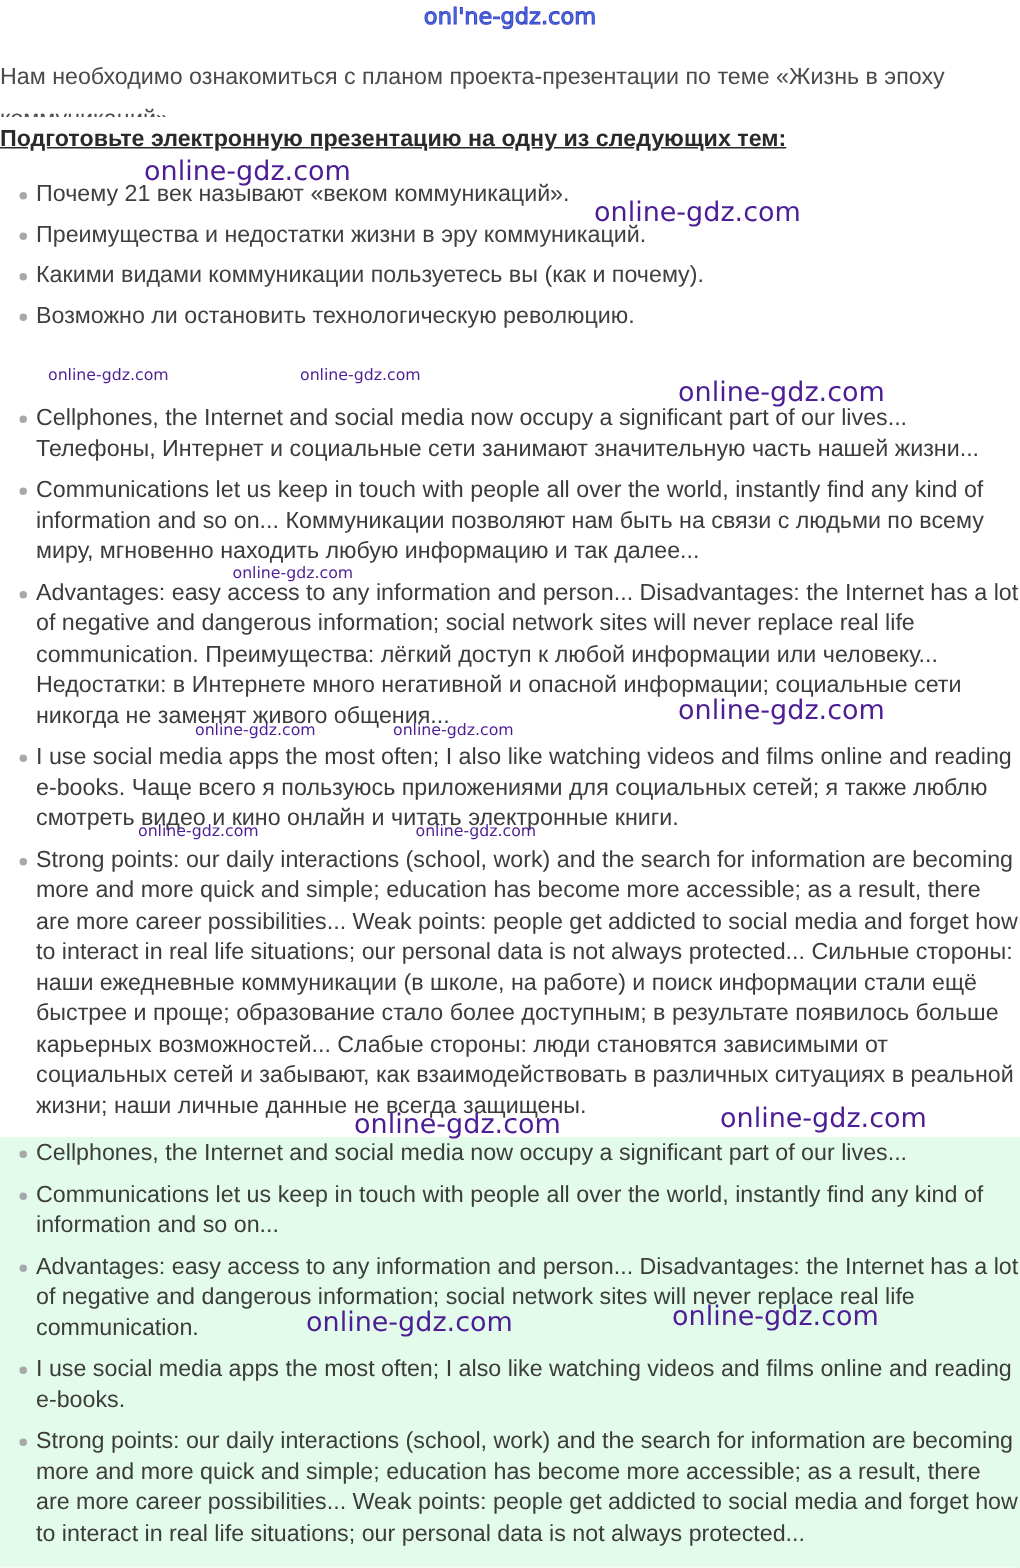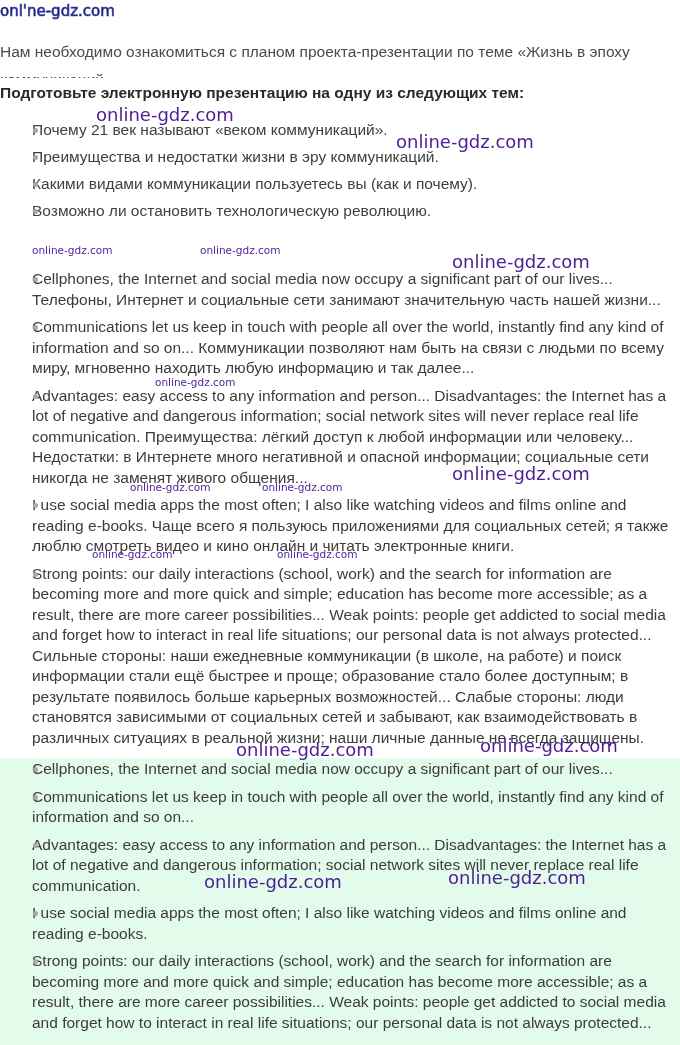--- a/index.html
+++ b/index.html
@@ -2,33 +2,33 @@
 <html><head>
 <meta charset="utf-8">
 <style>
   html, body { margin:0; padding:0; }
   body {
     width:680px; height:1045px; overflow:hidden; position:relative;
     background:#ffffff; color:#3a3a3a;
     font-family:"Liberation Sans Narrow","Liberation Sans", sans-serif;
   }
   .top-wm {
-    position:absolute; top:2px; left:0; width:680px; text-align:left;
-    font-family:"DejaVu Sans", sans-serif; font-size:15px; color:#0f172a;
+    position:absolute; top:2px; left:0; width:680px; text-align:center;
+    font-family:"DejaVu Sans", sans-serif; font-size:15px; color:#3b82f6;
     -webkit-text-stroke:0.7px #4040c0; letter-spacing:0px;
   }
   .intro {
     position:absolute; left:0; top:38px; width:680px; height:40px; overflow:hidden;
     font-size:15.5px; line-height:28px; color:#4a4a4a;
   }
   .task {
-    position:absolute; left:0; top:84px; font-size:15.5px; font-weight:bold; color:#2a2a2a;
+    position:absolute; left:0; top:84px; font-size:15.5px; font-weight:bold; color:#2a2a2a;text-decoration:underline;
   }
   ul { list-style:none; margin:0; padding:0; }
-  li { position:relative; padding-left:12px;margin-left:20px; }
+  li { position:relative; padding-left:24px; }
   li::before {
     content:""; position:absolute; left:13px; width:5px; height:5px; border-radius:50%;
     background:#a8a8a8;
   }
   .topics { position:absolute; left:0; top:119px; width:680px; font-size:15.5px; color:#404040; }
   .topics li { height:27px; line-height:22px; }
   .topics li::before { top:9px; }
   .answers { position:absolute; left:0; top:269px; width:680px; font-size:15.5px; line-height:20.5px; color:#3c3c3c; }
   .answers li { margin-bottom:7px; }
   .answers li::before { top:8px; }

